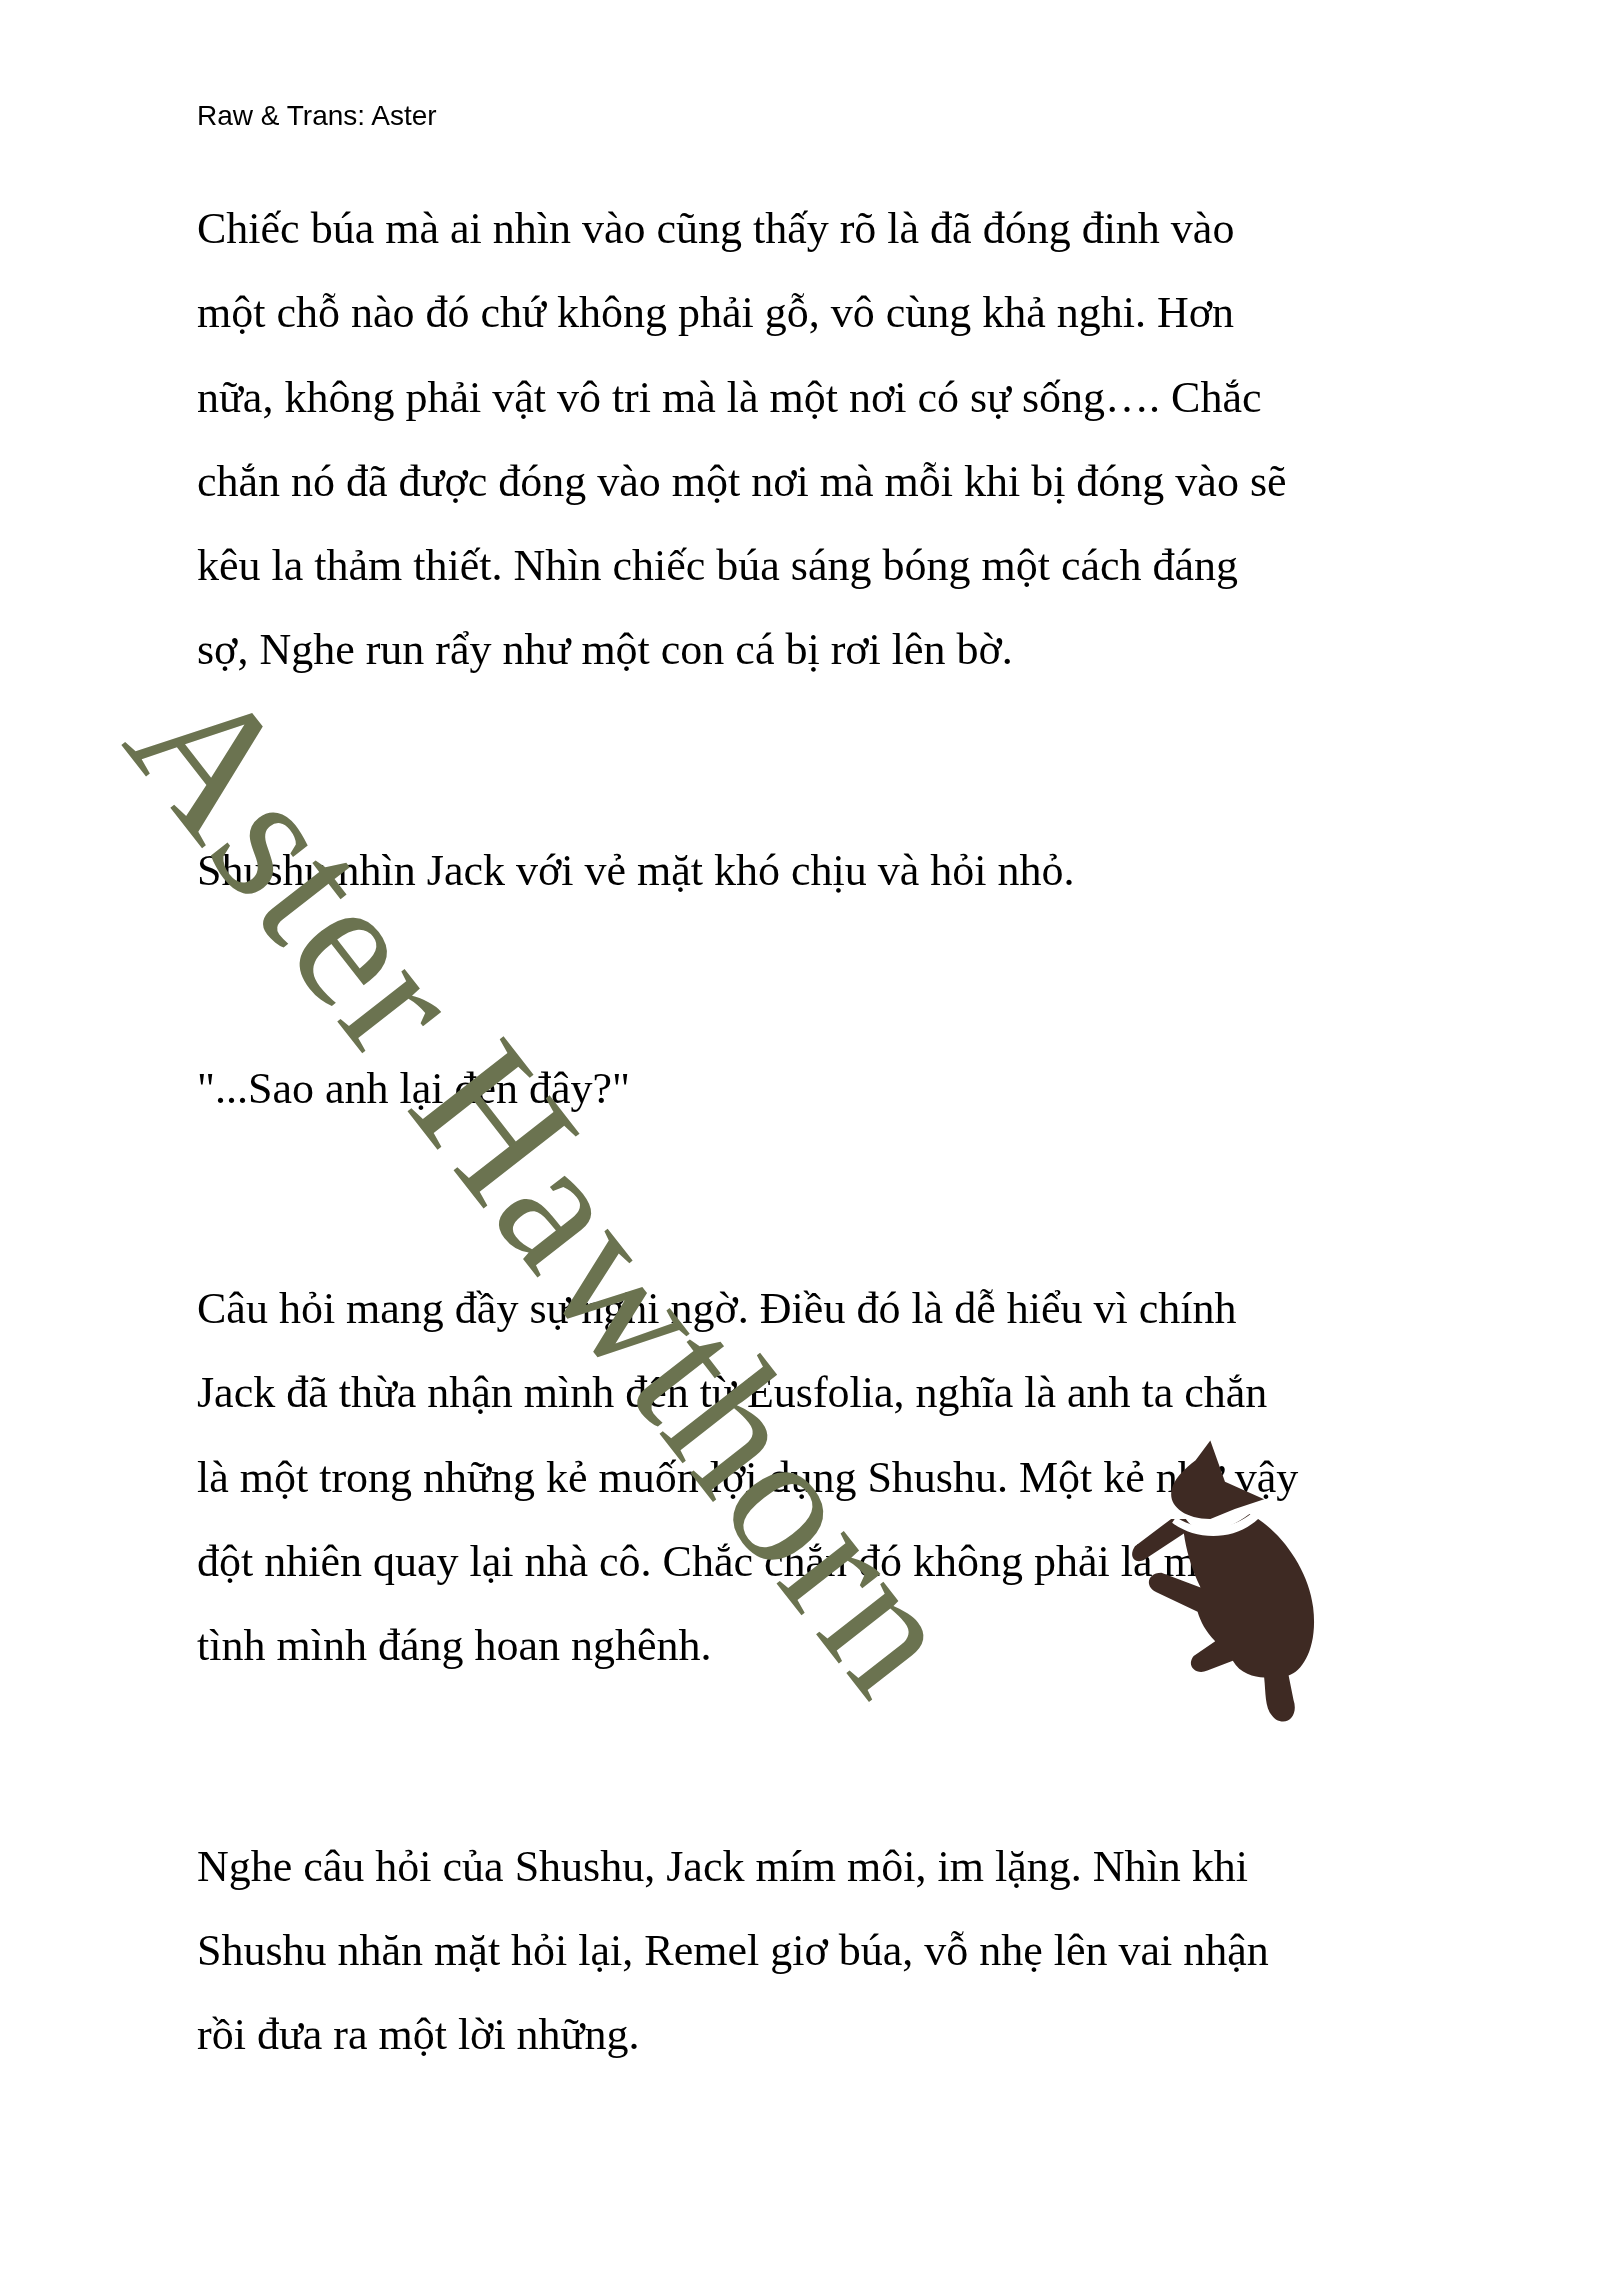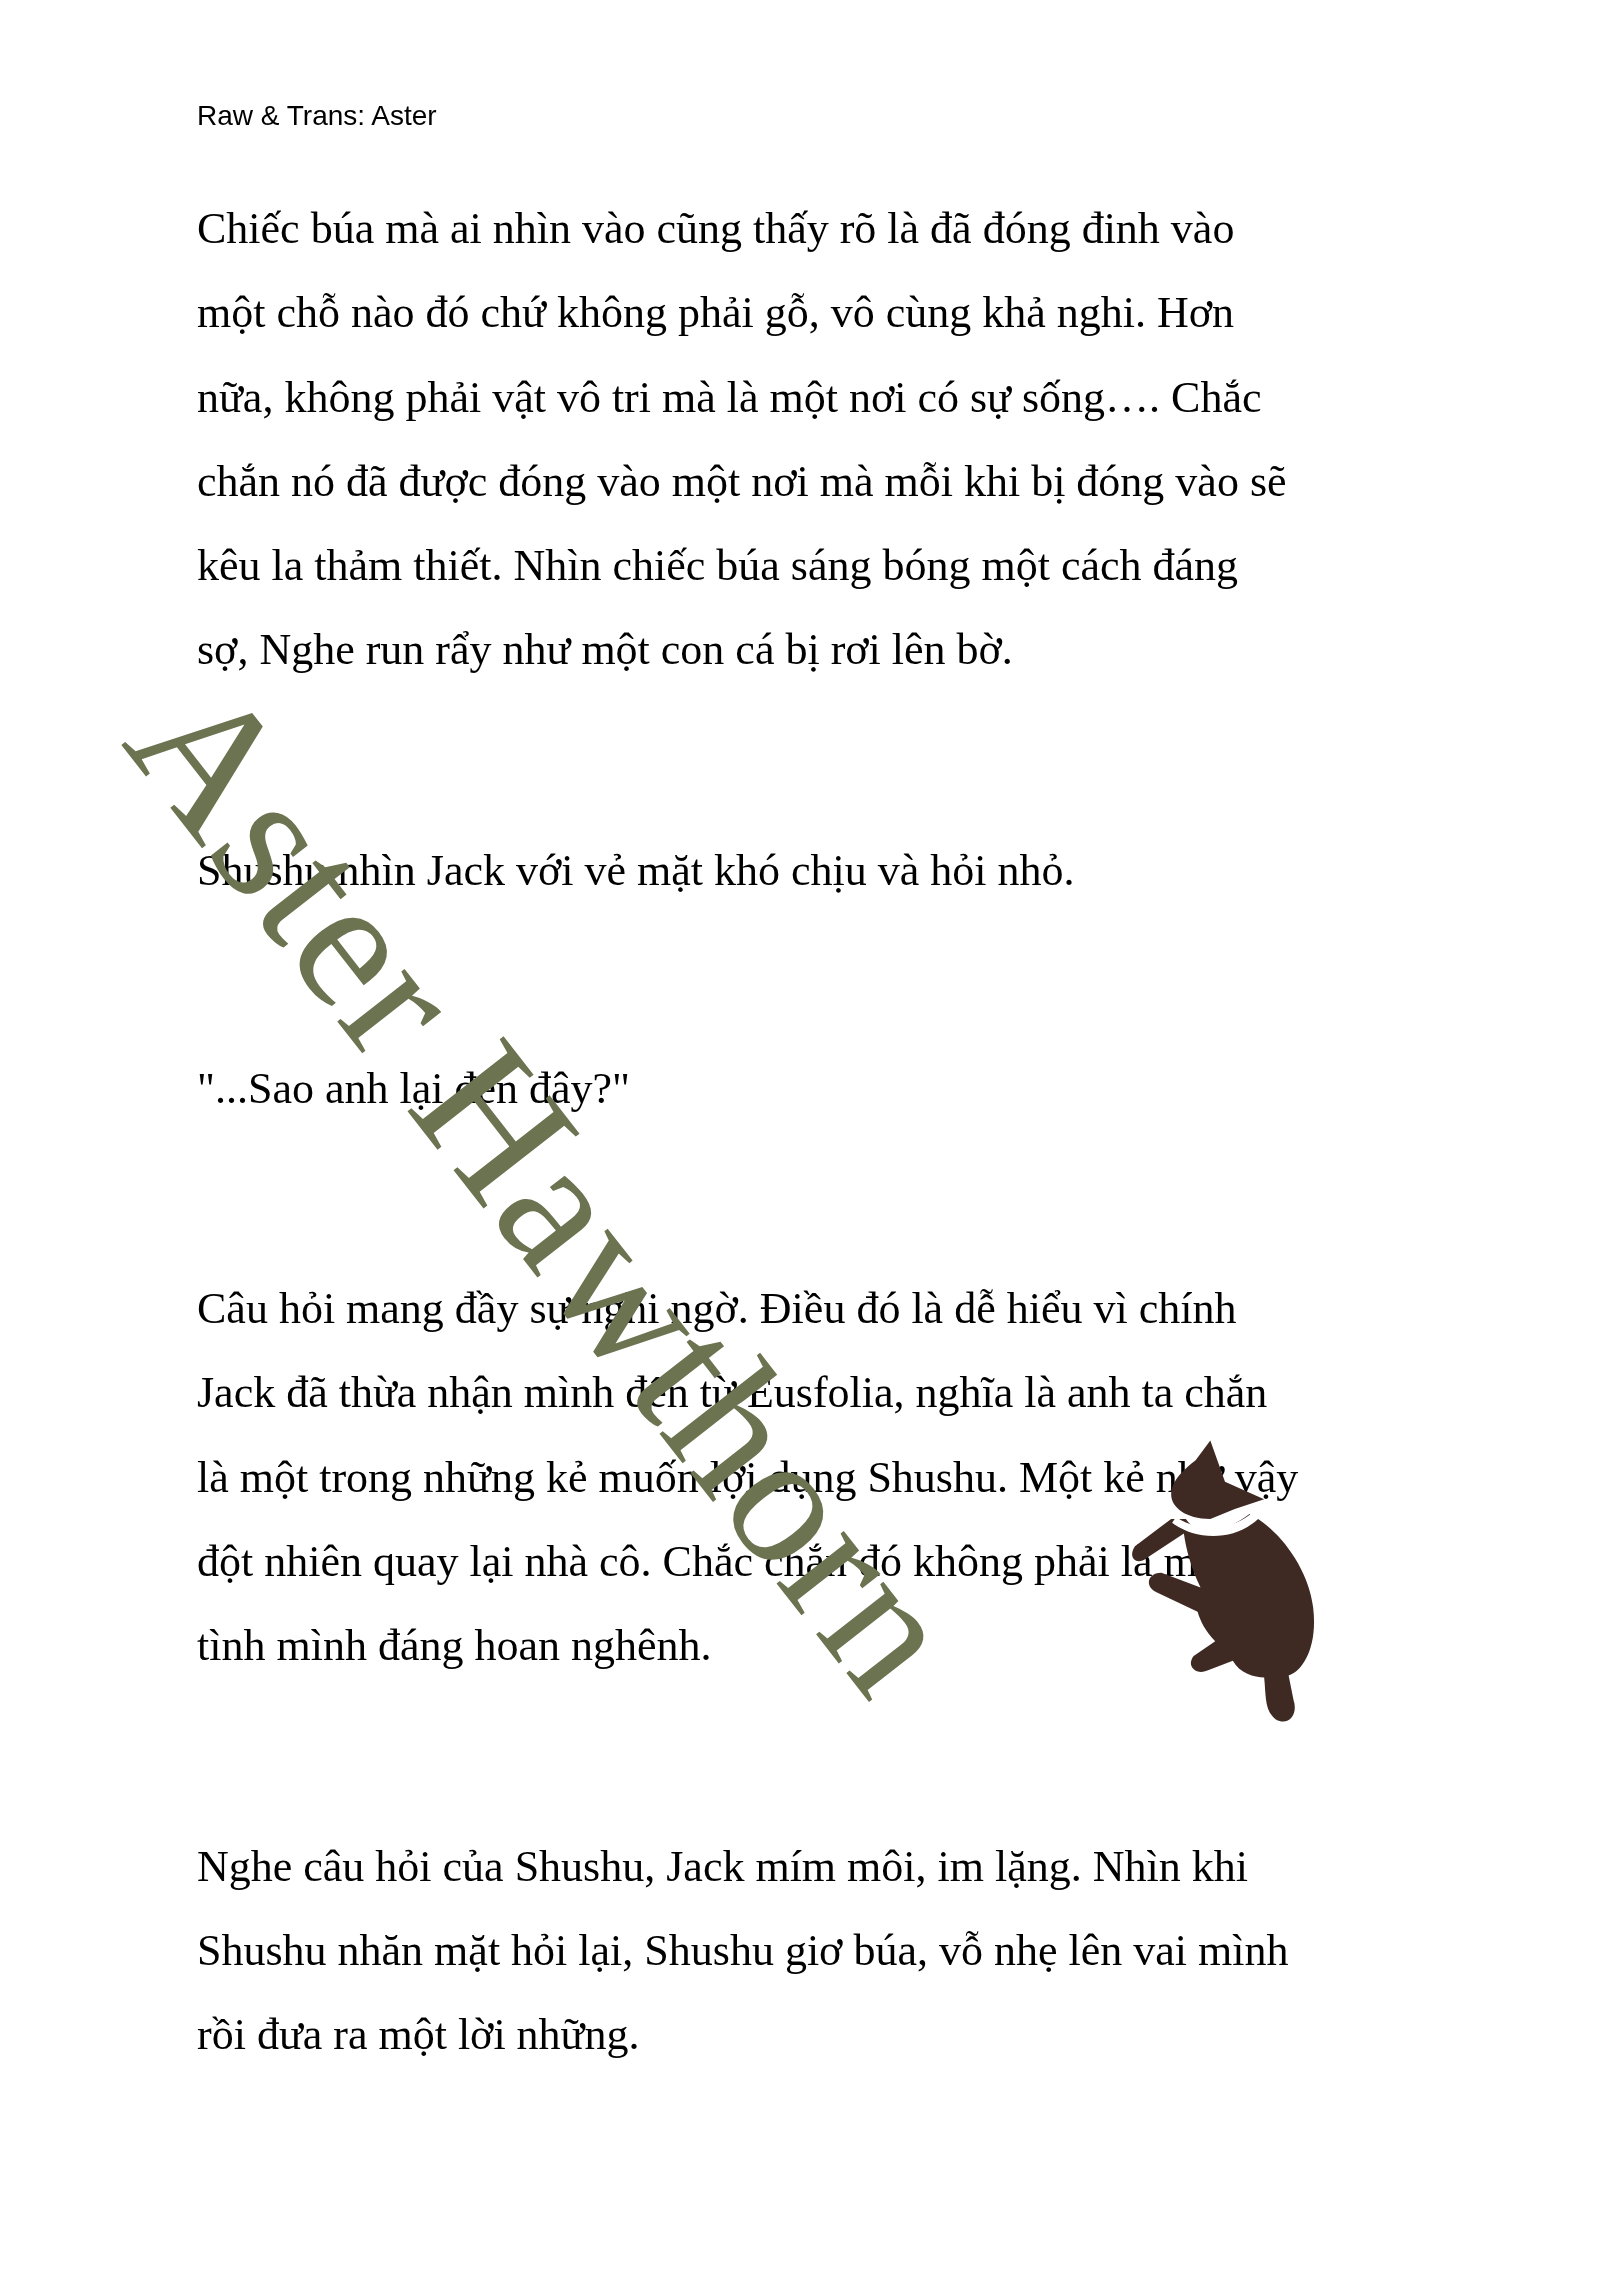--- a/index.html
+++ b/index.html
@@ -103,21 +103,21 @@
 
       <div class="line" style="top:1059px">"...Sao anh lại đến đây?"</div>
 
       <div class="line" style="top:1279px">Câu hỏi mang đầy sự nghi ngờ. Điều đó là dễ hiểu vì chính</div>
       <div class="line" style="top:1363px">Jack đã thừa nhận mình đến từ Eusfolia, nghĩa là anh ta chắn</div>
       <div class="line" style="top:1448px">là một trong những kẻ muốn lợi dụng Shushu. Một kẻ như vậy</div>
       <div class="line" style="top:1532px">đột nhiên quay lại nhà cô. Chắc chắn đó không phải là một</div>
       <div class="line" style="top:1616px">tình mình đáng hoan nghênh.</div>
 
       <div class="line" style="top:1837px">Nghe câu hỏi của Shushu, Jack mím môi, im lặng. Nhìn khi</div>
-      <div class="line" style="top:1921px">Shushu nhăn mặt hỏi lại, Shushu giơ búa, vỗ nhẹ lên vai mình</div>
+      <div class="line" style="top:1921px">Shushu nhăn mặt hỏi lại, Remel giơ búa, vỗ nhẹ lên vai nhận</div>
       <div class="line" style="top:2005px">rồi đưa ra một lời những.</div>
     </div>
   </div>
 
   <div class="watermark">
     <div class="watermark-text">Aster Hawthorn</div>
   </div>
 
   <svg class="cat" viewBox="0 0 220 330" xmlns="http://www.w3.org/2000/svg">
 

